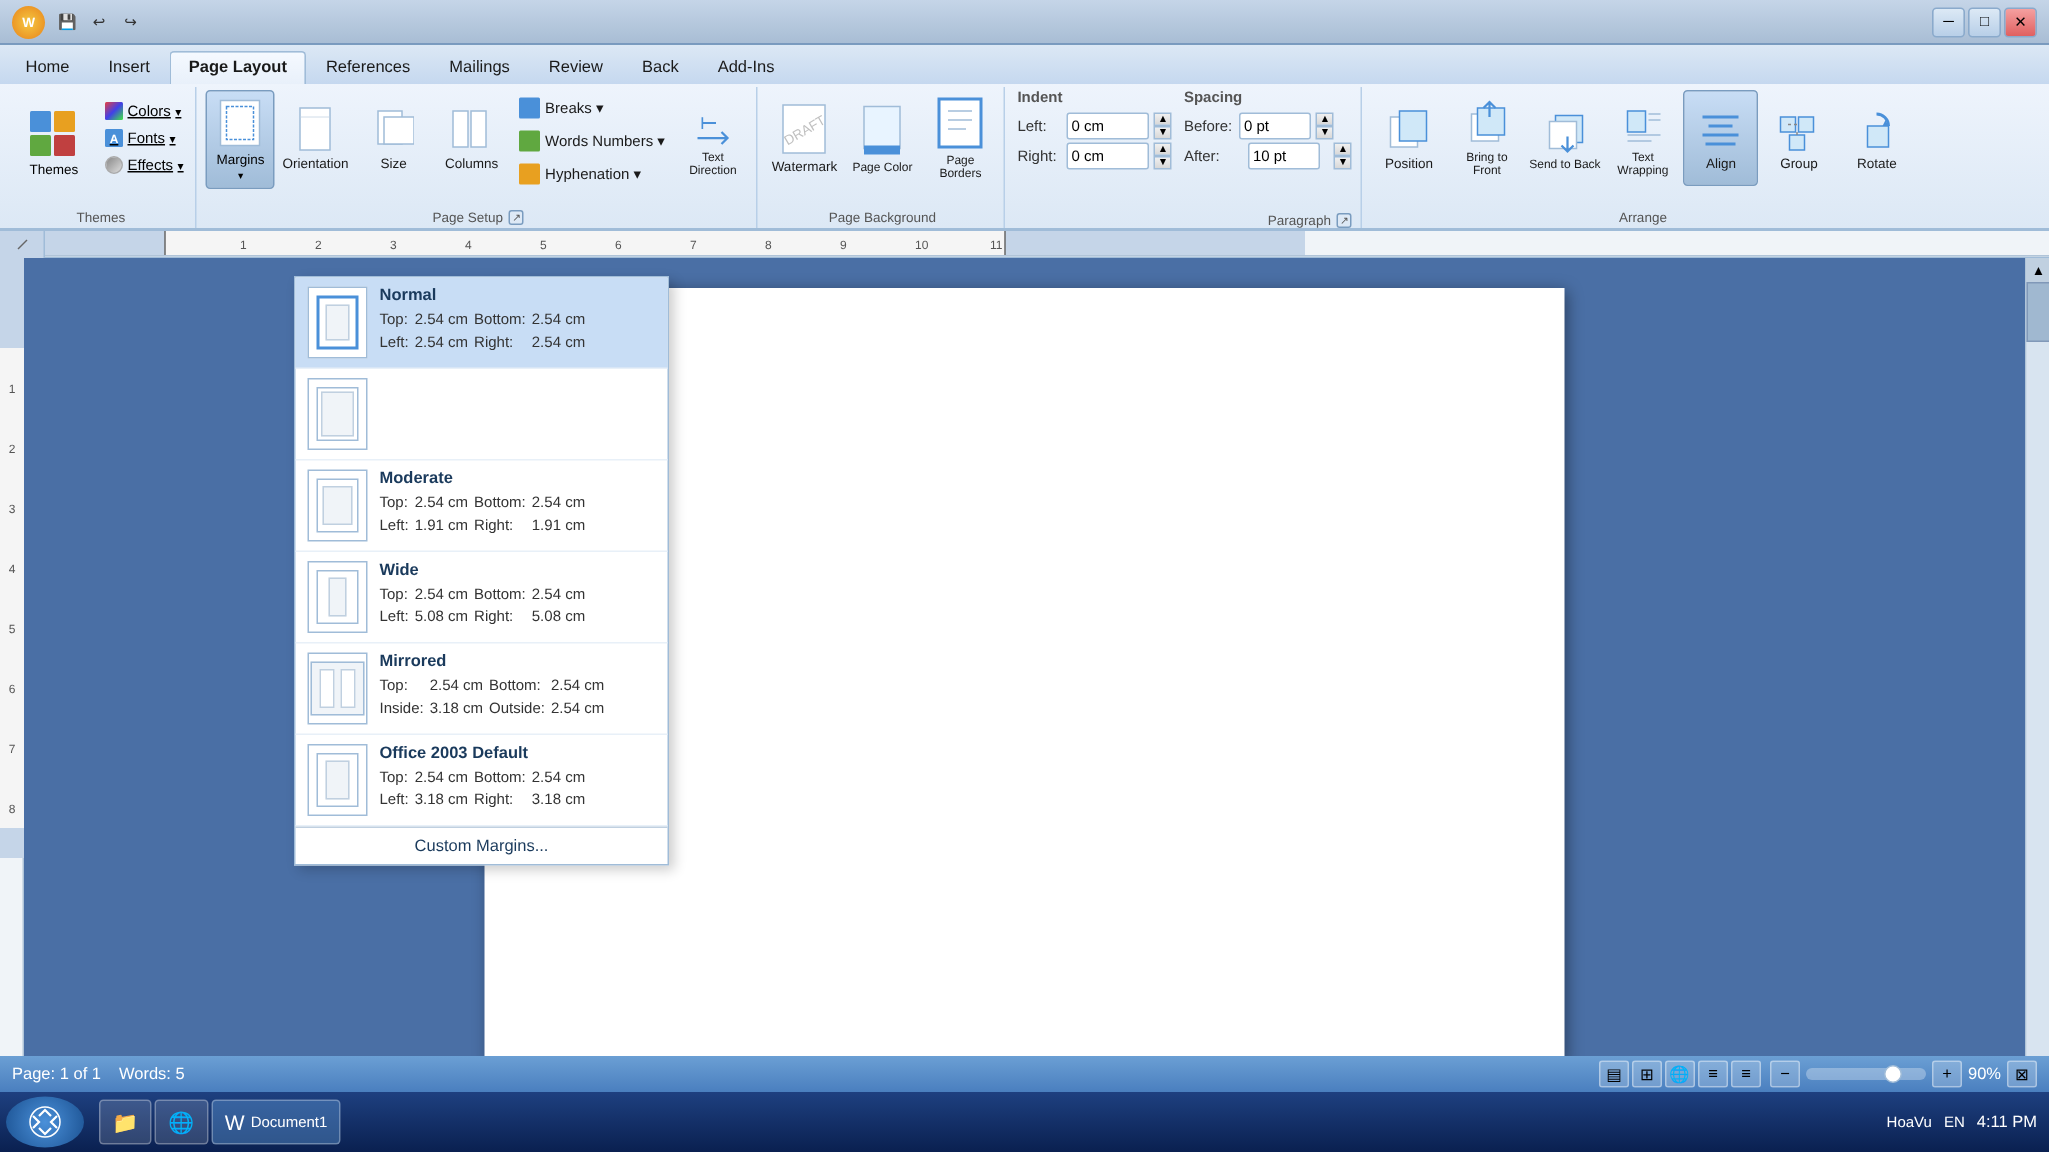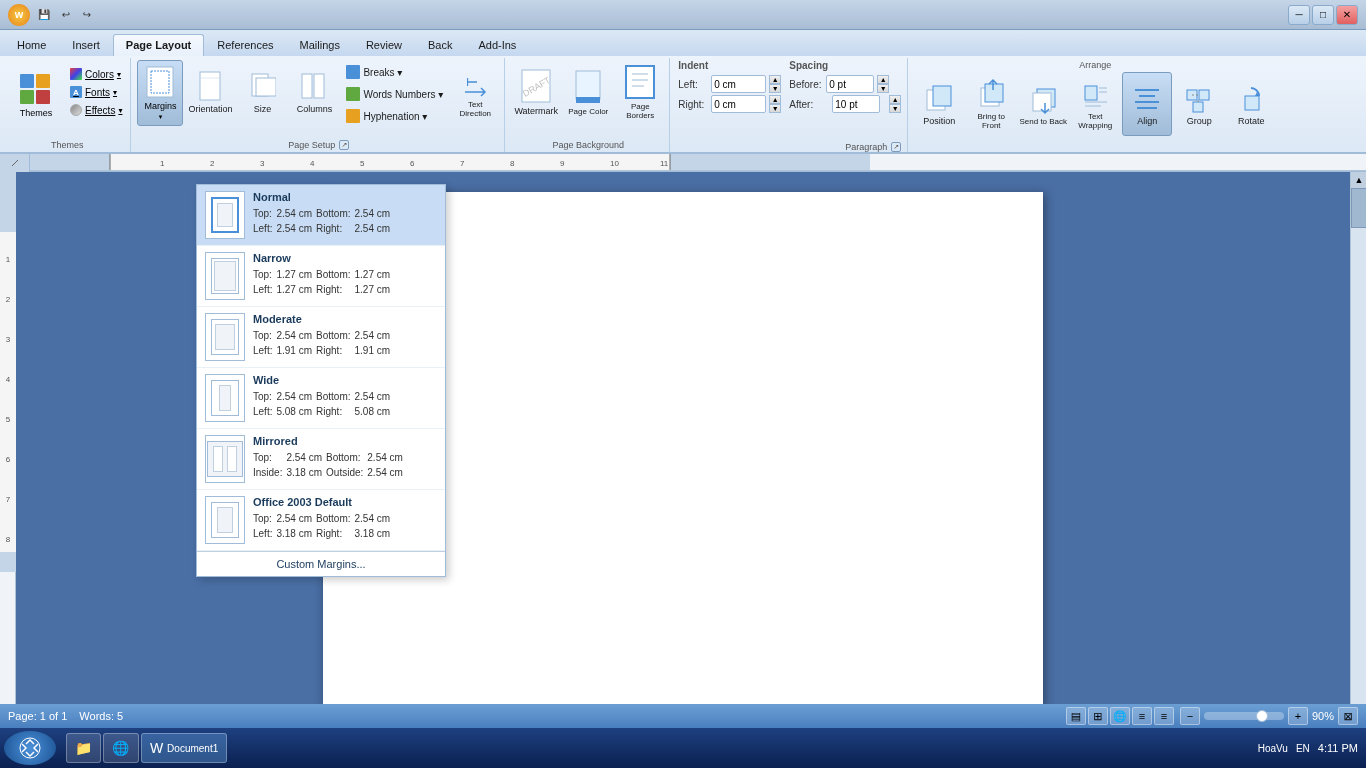--- a/index.html
+++ b/index.html
@@ -357,21 +357,20 @@
         </div>
       </div>
     </div>
     <div style="font-size:9px;color:#555;text-align:center;padding-bottom:0;display:flex;align-items:center;justify-content:flex-end;gap:4px;">
       <span>Paragraph</span>
       <div class="section-launch">↗</div>
     </div>
   </div>
 
   <div style="display:flex;flex-direction:column;padding:2px 4px 0;">
-    <div style="font-size:9px;color:#555;text-align:center;padding-bottom:2px;">Arrange</div>
     <div style="display:flex;gap:2px;flex:1;align-items:flex-start;">
       <button class="ribbon-btn-large">
         <svg width="28" height="32">
           <rect x="2" y="8" width="18" height="20" fill="white" stroke="#a0bcd8" stroke-width="1"></rect>
           <rect x="8" y="4" width="18" height="20" fill="#d0e8f8" stroke="#4a90d9" stroke-width="1"></rect>
         </svg>
         <span>Position</span>
       </button>
       <button class="ribbon-btn-large">
         <svg width="28" height="32">
@@ -420,20 +419,21 @@
       </button>
       <button class="ribbon-btn-large">
         <svg width="28" height="32">
           <path d="M14 6 A8 8 0 0 1 22 14" stroke="#4a90d9" stroke-width="2" fill="none"></path>
           <path d="M20 10 L22 14 L18 14" fill="#4a90d9"></path>
           <rect x="8" y="14" width="14" height="14" fill="#d0e8f8" stroke="#4a90d9" stroke-width="1"></rect>
         </svg>
         <span>Rotate</span>
       </button>
     </div>
+    <div style="font-size:9px;color:#555;text-align:center;padding-bottom:2px;">Arrange</div>
   </div>
 
   <div class="margins-dropdown">
 
     <div class="margin-item selected">
       <div class="margin-preview">
         <div style="width:28px;height:36px;border:2px solid #4a90d9;background:white;position:relative;">
           <div style="position:absolute;top:4px;left:4px;right:4px;bottom:4px;border:1px solid #c0d0e0;background:#f0f4f8;"></div>
         </div>
       </div>
@@ -457,41 +457,20 @@
           </tbody>
             </table>
         </div>
       </div>
     </div>
 
     <div class="margin-item">
       <div class="margin-preview">
         <div style="width:28px;height:36px;border:1px solid #a0bcd8;background:white;position:relative;">
           <div style="position:absolute;top:2px;left:2px;right:2px;bottom:2px;border:1px solid #c0d0e0;background:#f0f4f8;"></div>
-        </div>
-      </div>
-      <div class="margin-info">
-        <div class="margin-name">Narrow</div>
-        <div class="margin-details">
-          <table>
-            <tbody>
-                <tr>
-                  <td>Top:</td>
-                  <td>1.27 cm</td>
-                  <td>Bottom:</td>
-                  <td>1.27 cm</td>
-                </tr>
-            <tr>
-                  <td>Left:</td>
-                  <td>1.27 cm</td>
-                  <td>Right:</td>
-                  <td>1.27 cm</td>
-                </tr>
-          </tbody>
-            </table>
         </div>
       </div>
     </div>
 
     <div class="margin-item">
       <div class="margin-preview">
         <div style="width:28px;height:36px;border:1px solid #a0bcd8;background:white;position:relative;">
           <div style="position:absolute;top:4px;left:3px;right:3px;bottom:4px;border:1px solid #c0d0e0;background:#f0f4f8;"></div>
         </div>
       </div>

